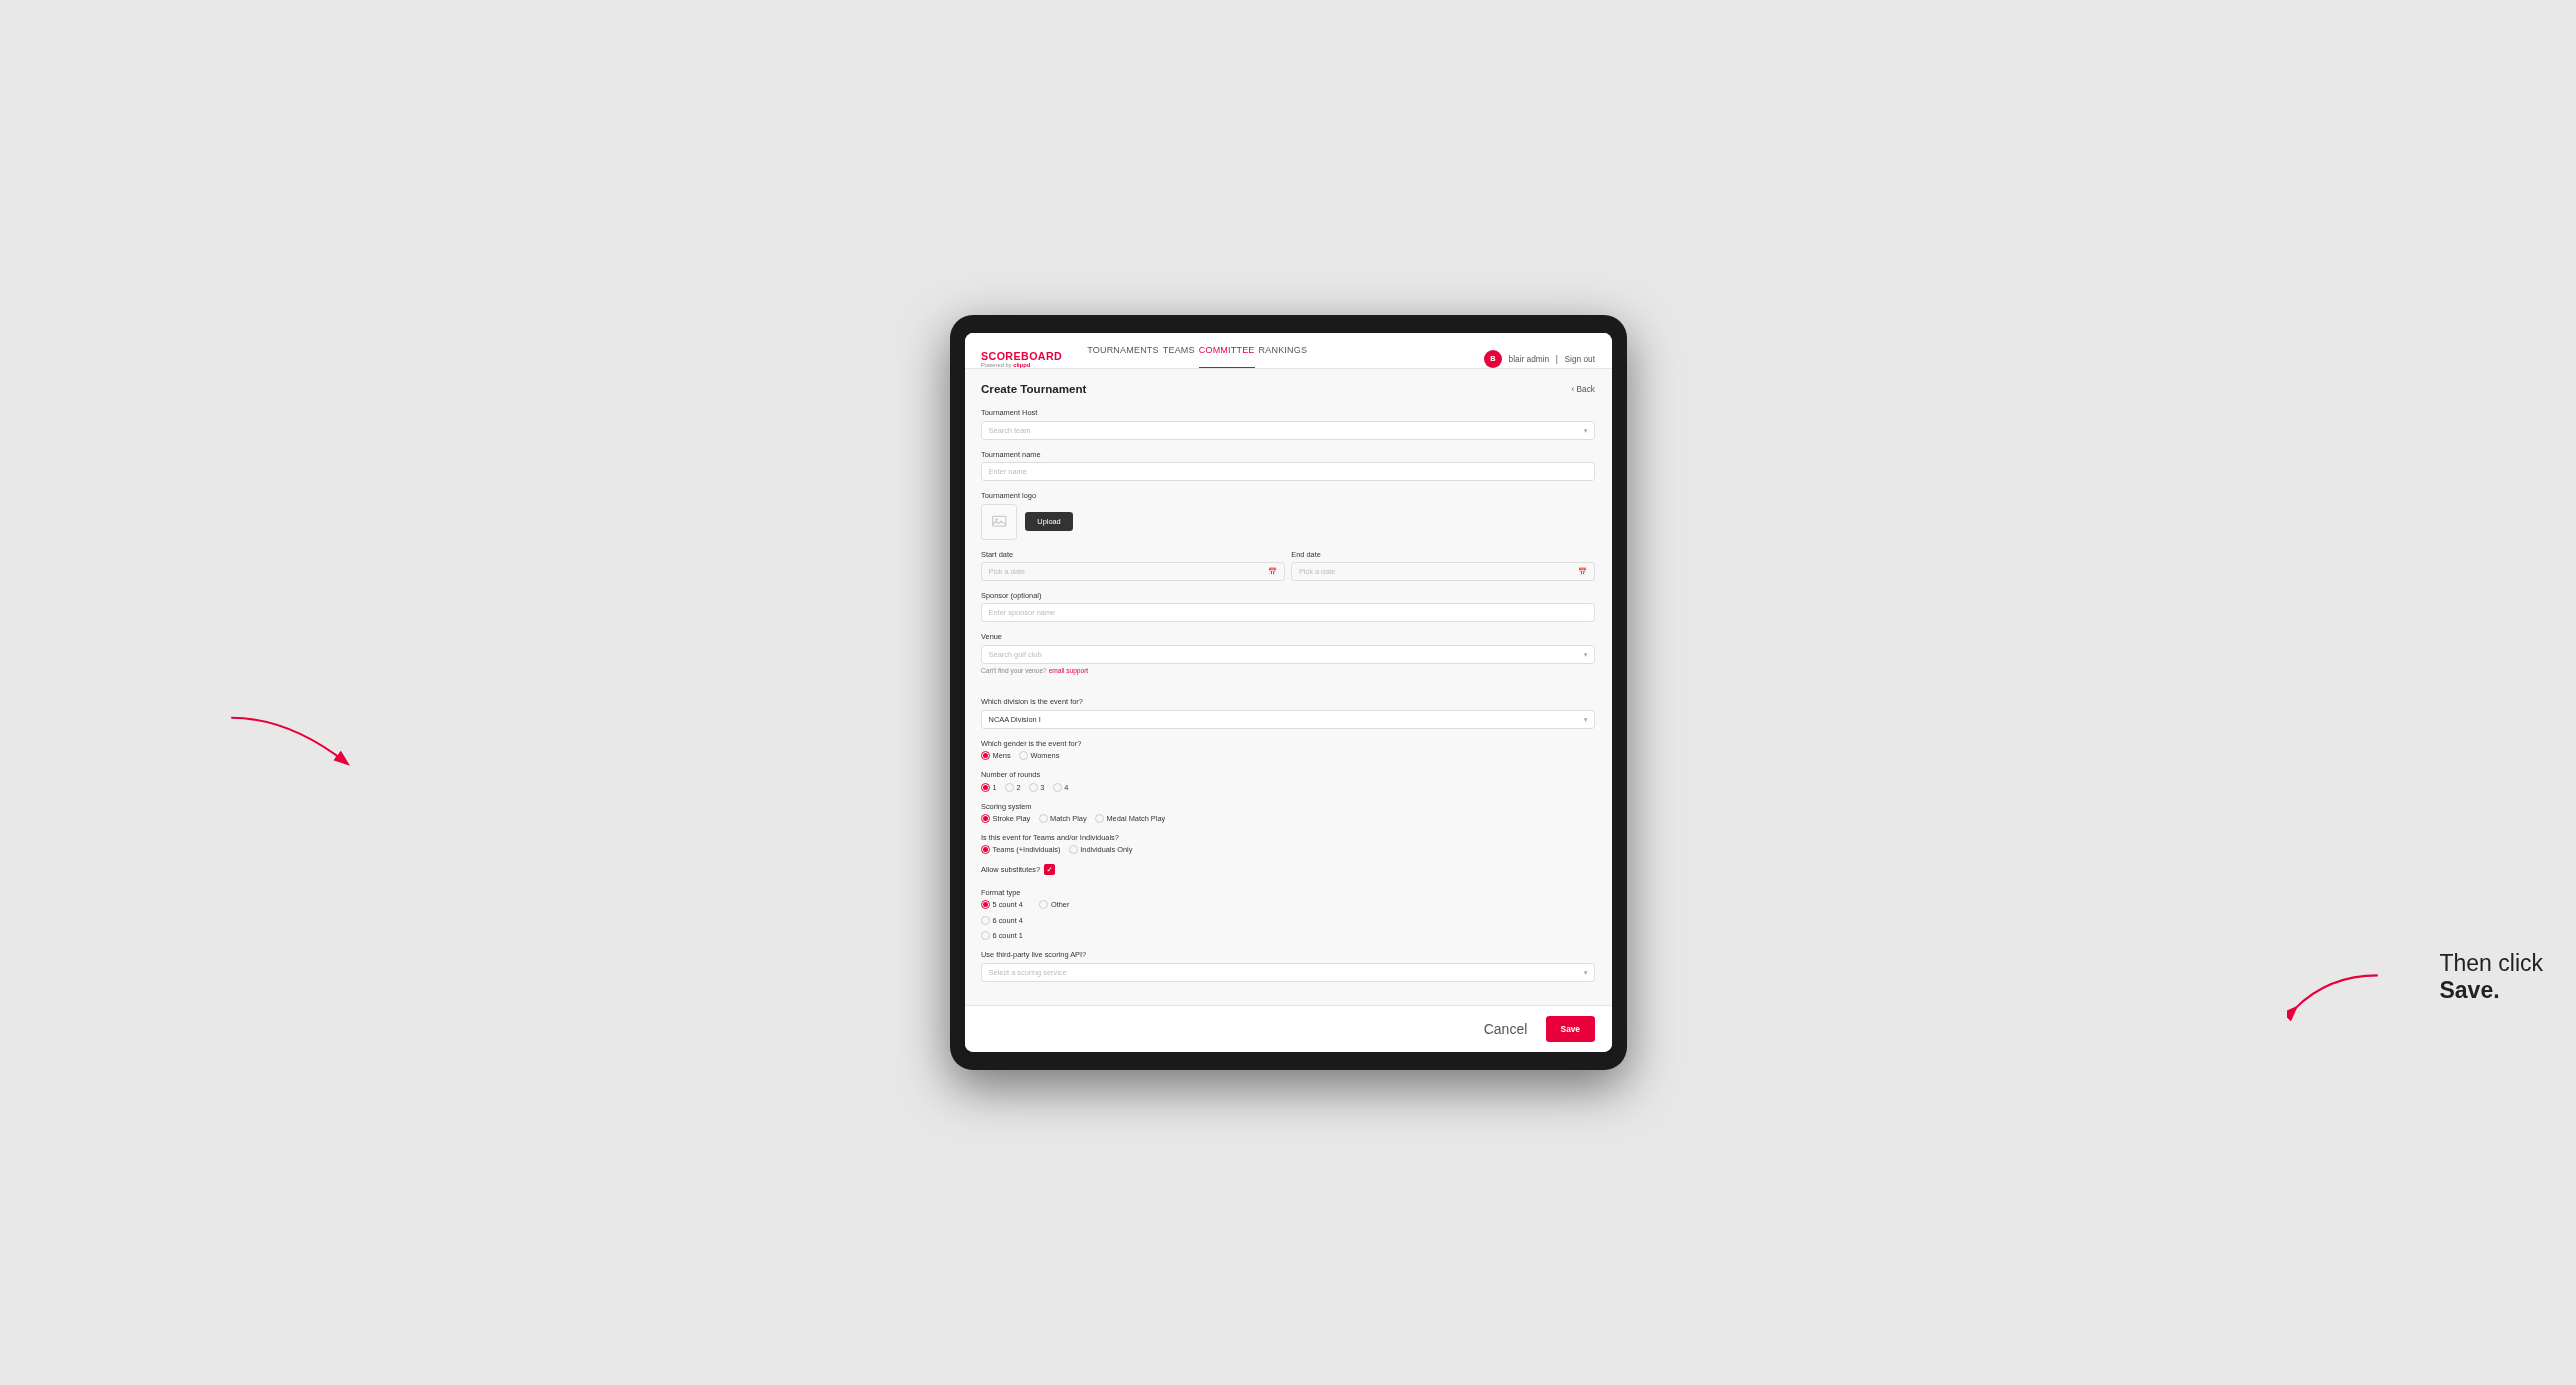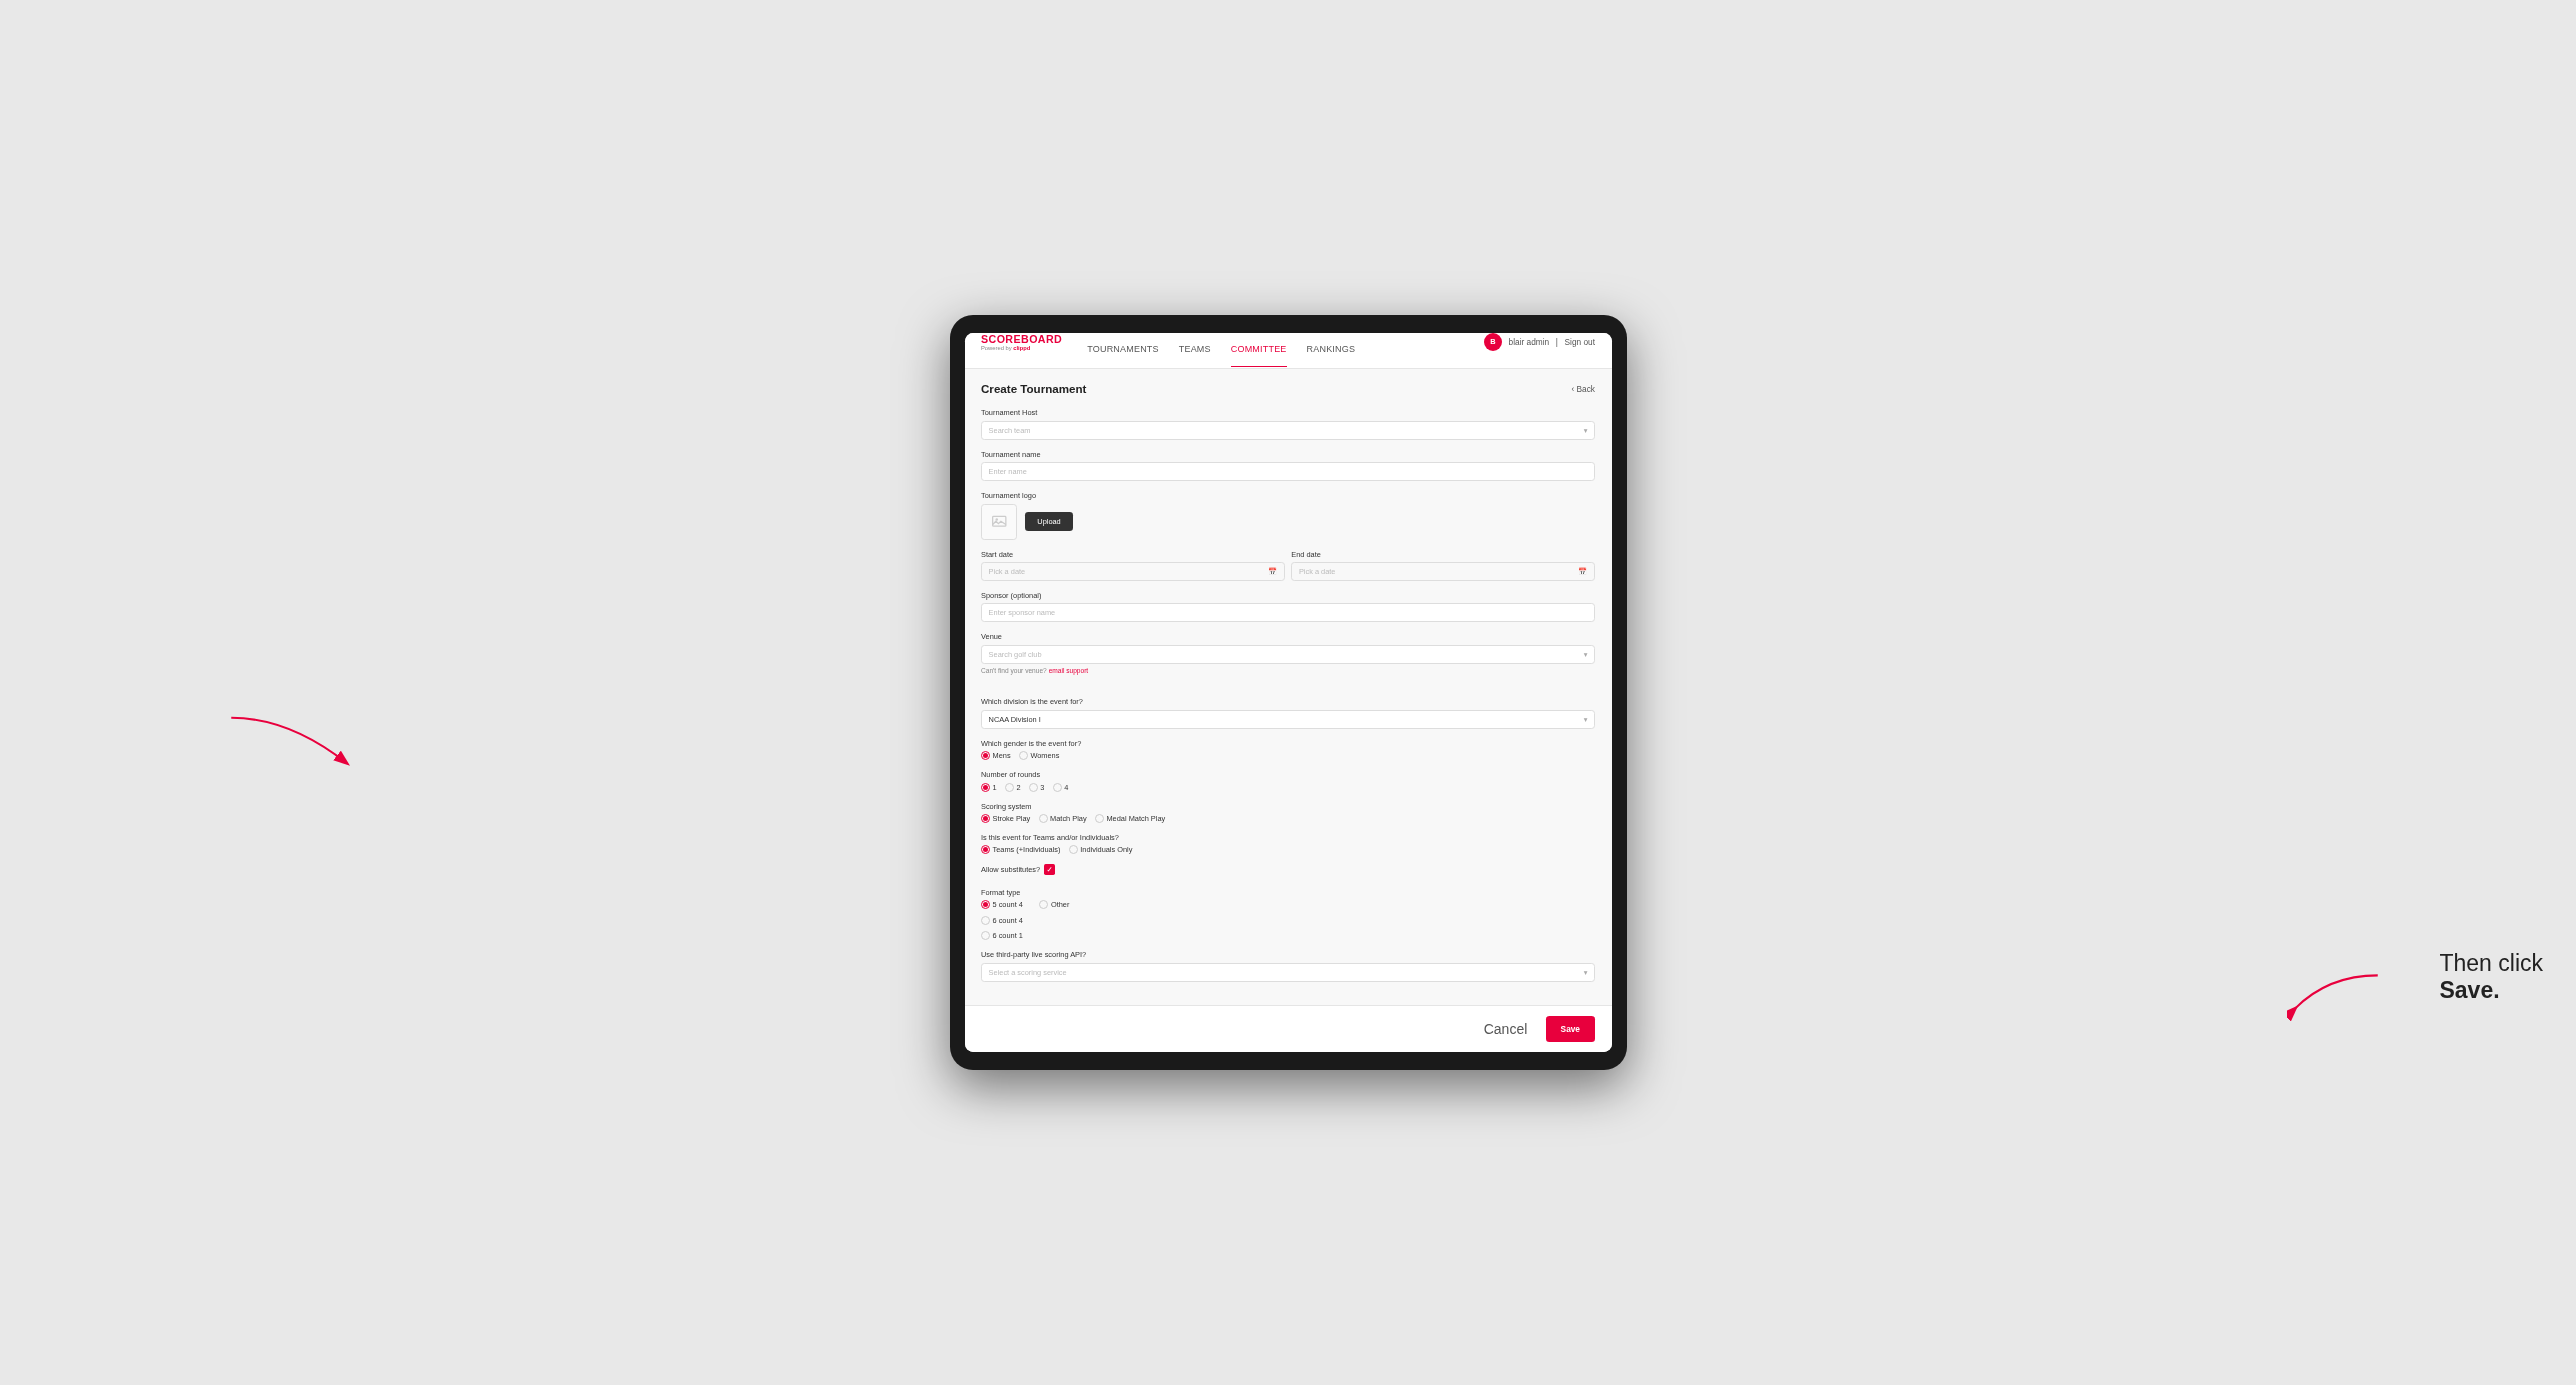--- a/index.html
+++ b/index.html
@@ -62,21 +62,21 @@
     .tablet-screen {
       background: #fff;
       border-radius: 8.3px;
       overflow: hidden;
       width: 100%;
     }
 
     
     .nav {
       display: flex;
-      align-items: flex-start;
+      align-items: flex-end;
       padding: 0 16.5px;
       border-bottom: 0.8px solid #e5e5e5;
       height: 36px;
       background: #fff;
     }
 
     .nav-logo {
       display: flex;
       flex-direction: column;
       margin-right: 25px;
@@ -94,21 +94,21 @@
       font-size: 5.8px;
       color: #888;
     }
     .nav-logo-powered span {
       color: #e8003d;
       font-weight: 600;
     }
 
     .nav-items {
       display: flex;
-      gap: 20px;
+      gap: 4px;
       flex: 1;
     }
 
     .nav-item {
       font-size: 9px;
       font-weight: 500;
       color: #555;
       cursor: pointer;
       padding: 11.6px 0;
       border-bottom: 1.7px solid transparent;

